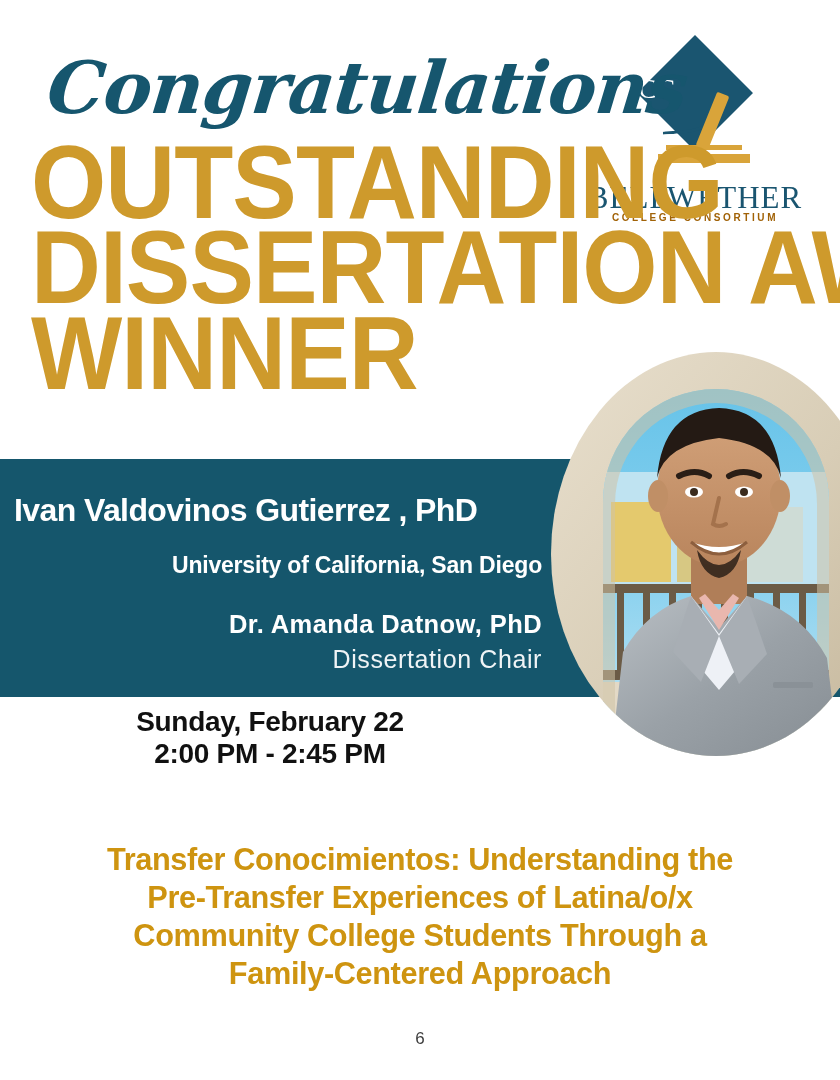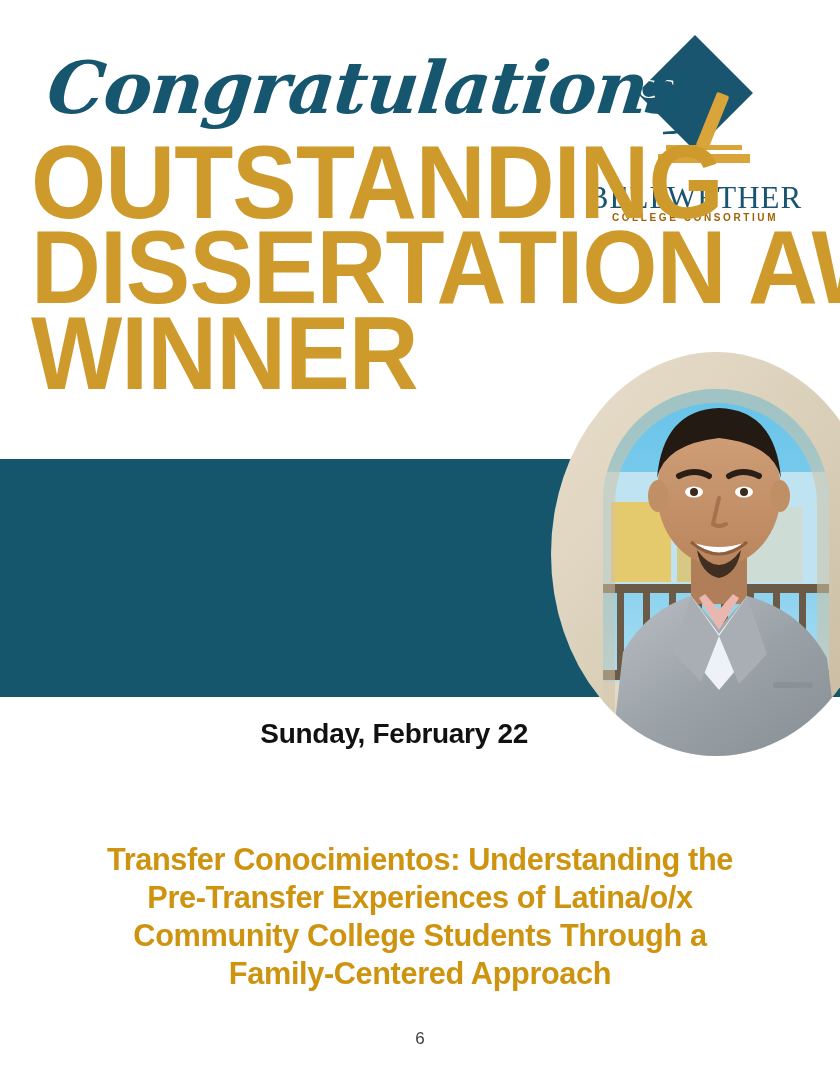--- a/index.html
+++ b/index.html
@@ -226,21 +226,21 @@
     left: 0;
     top: 706px;
     width: 540px;
     text-align: center;
     color: #111111;
     font-size: 28px;
     font-weight: 700;
     line-height: 1.13;
     letter-spacing: -0.3px;
   }
-  .details div { margin: 12px; text-align: right; }
+  .details div { margin: 0; }
 
   
   .diss-title {
     position: absolute;
     left: 55px;
     top: 840px;
     width: 730px;
     text-align: center;
     color: #CE9410;
     font-family: "Liberation Sans Narrow", "Liberation Sans", sans-serif;
@@ -283,20 +283,26 @@
 
   <div class="congrats">Congratulations</div>
 
   <div class="headline">
     <div class="hl-line hl-1">OUTSTANDING</div>
     <div class="hl-line hl-2">DISSERTATION AWARD</div>
     <div class="hl-line hl-3">WINNER</div>
   </div>
 
   <div class="band"></div>
+  <div class="band-inner">
+    <div class="honoree-name">Ivan  Valdovinos Gutierrez , PhD</div>
+    <div class="honoree-school">University of California, San Diego</div>
+    <div class="chair-name">Dr. Amanda Datnow, PhD</div>
+    <div class="chair-role">Dissertation Chair</div>
+  </div>
 
   <div class="photo-wrap">
     <svg class="photo-svg" viewBox="0 0 330 404" preserveAspectRatio="xMidYMid slice">
       <defs>
         <linearGradient id="wallG" x1="0" y1="0" x2="1" y2="1">
           <stop offset="0%" stop-color="#e8dfcd"></stop>
           <stop offset="55%" stop-color="#d8cdb6"></stop>
           <stop offset="100%" stop-color="#c5b79c"></stop>
         </linearGradient>
         <linearGradient id="skyG" x1="0" y1="0" x2="0" y2="1">
@@ -381,20 +387,21 @@
         <path d="M140 190 Q168 212 196 190 Q168 200 140 190 Z" fill="#ffffff"></path>
         <path d="M140 190 Q168 214 196 190" stroke="#8d5f3e" stroke-width="3" fill="none"></path>
 
         <path d="M146 198 Q168 228 190 198 Q186 222 168 226 Q150 222 146 198 Z" fill="#2c2018" opacity="0.85"></path>
       </g>
     </svg>
   </div>
 
   <div class="details">
     <div>Sunday, February 22</div>
+    <div>2:00 PM - 2:45 PM</div>
   </div>
 
   <div class="diss-title">
     <div>Transfer Conocimientos: Understanding the</div>
     <div>Pre-Transfer Experiences of Latina/o/x</div>
     <div>Community College Students Through a</div>
     <div>Family-Centered Approach</div>
   </div>
 
   <div class="page-number">6</div>

